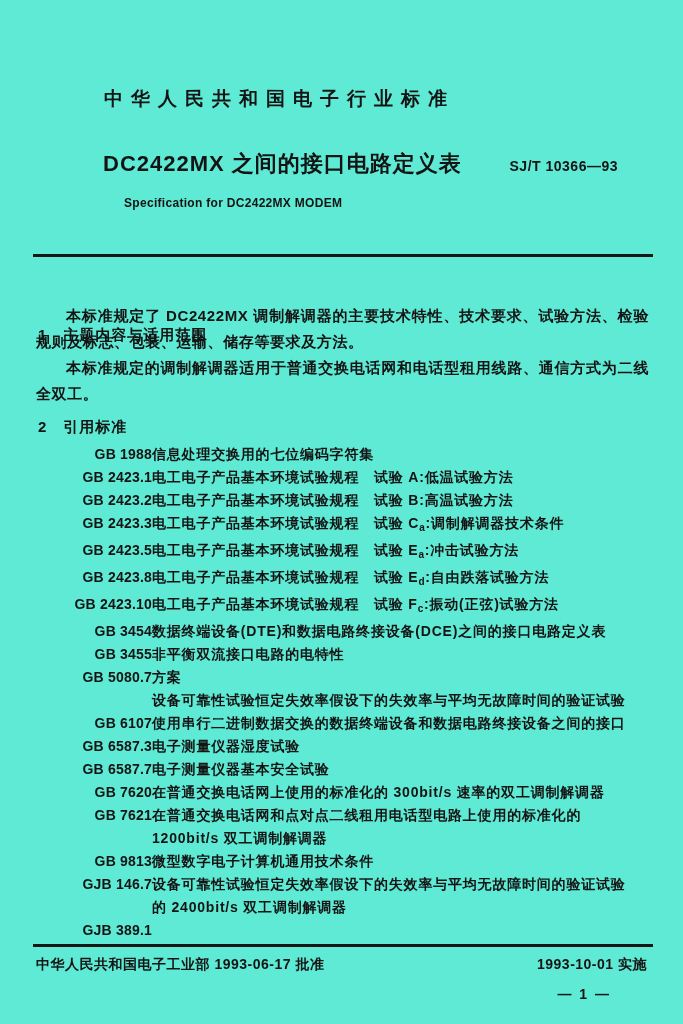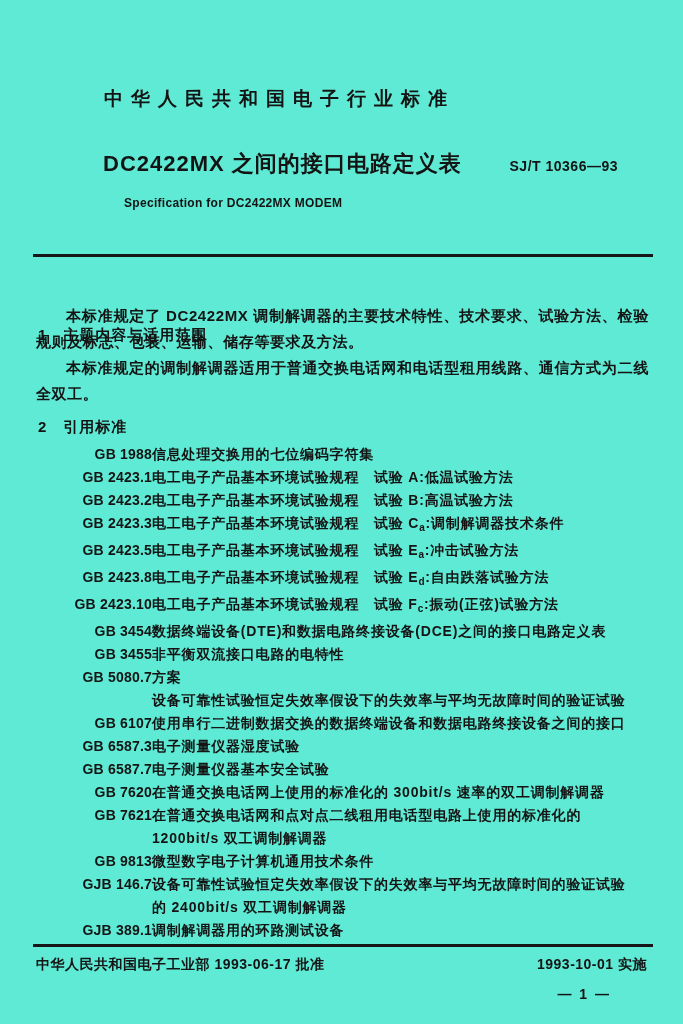--- a/index.html
+++ b/index.html
@@ -210,23 +210,20 @@
     <div class="ref-row">
       <span class="ref-code">GJB 146.7</span>
       <span class="ref-title">
           <span class="l">设备可靠性试验恒定失效率假设下的失效率与平均无故障时间的验证试验</span>
           <span class="l">的 2400bit/s 双工调制解调器</span>
         </span>
     </div>
 
     <div class="ref-row">
       <span class="ref-code">GJB 389.1</span>
-      <span class="ref-title">
-          <span class="l">调制解调器用的环路测试设备</span>
-        </span>
     </div>
 
   </div>
 
   <div class="rule rule-bottom"></div>
 
   <div class="footer-approval">中华人民共和国电子工业部 1993-06-17 批准</div>
   <div class="footer-impl">1993-10-01 实施</div>
   <div class="page-num">— 1 —</div>
 

